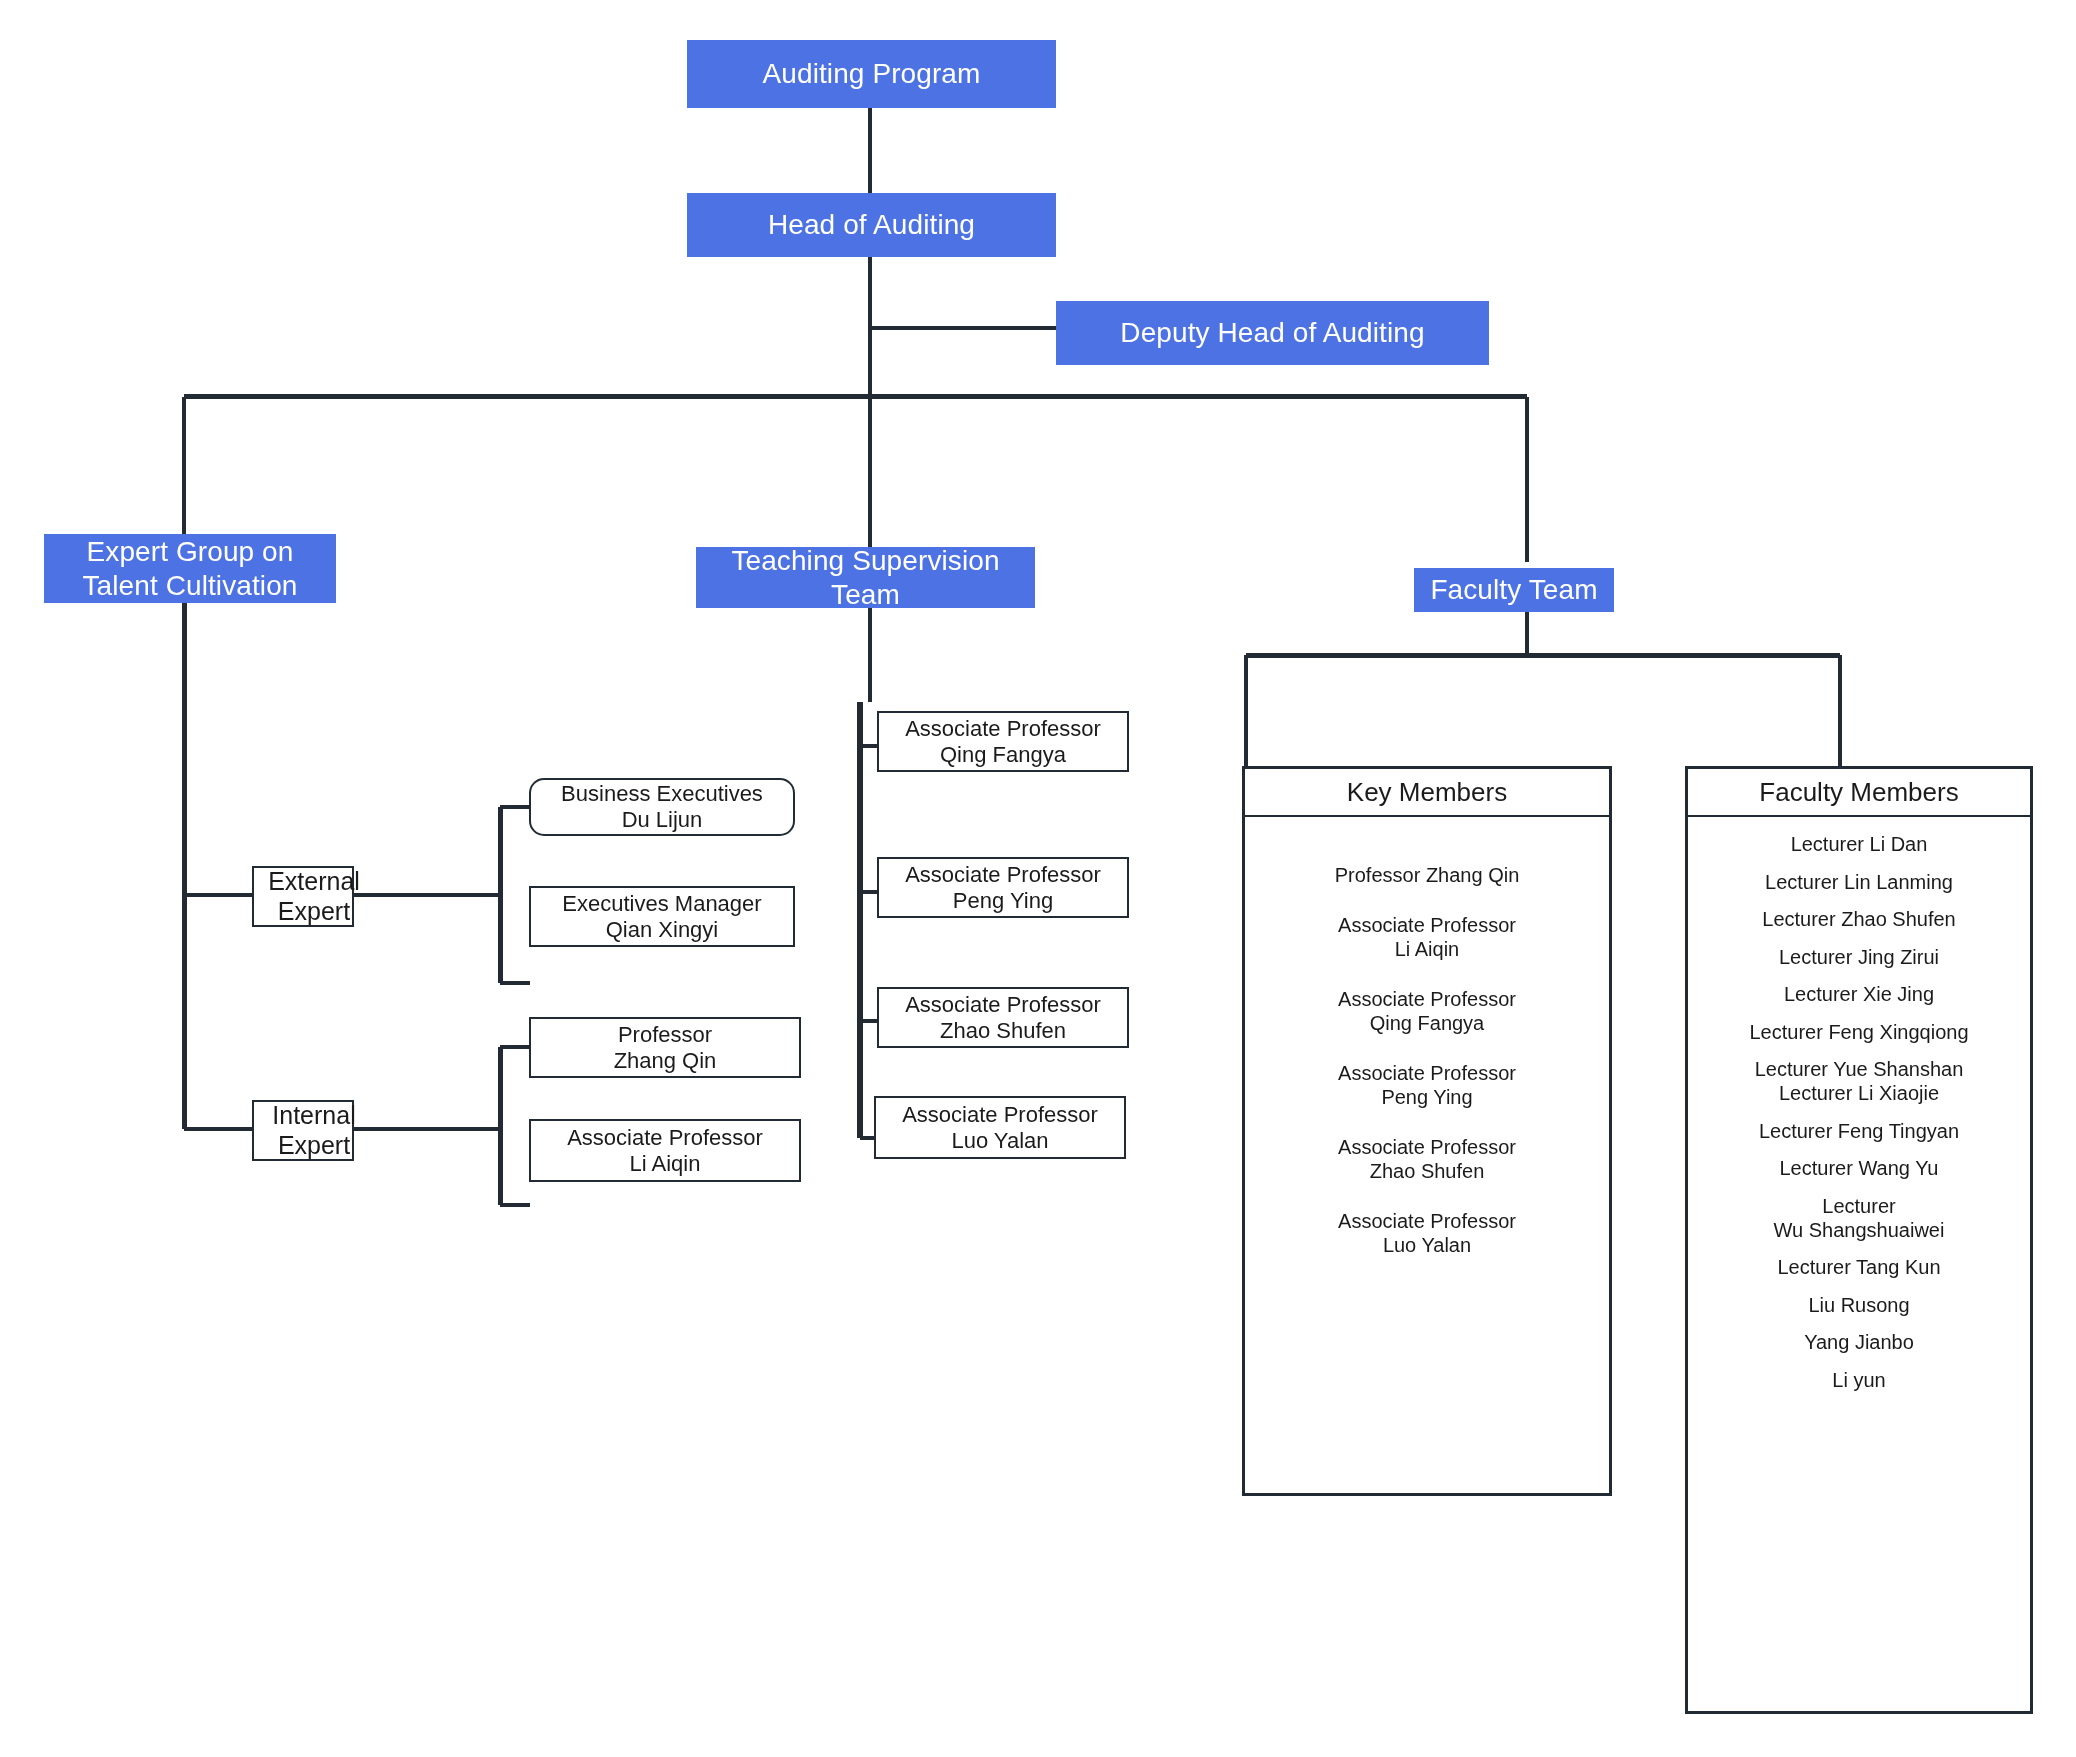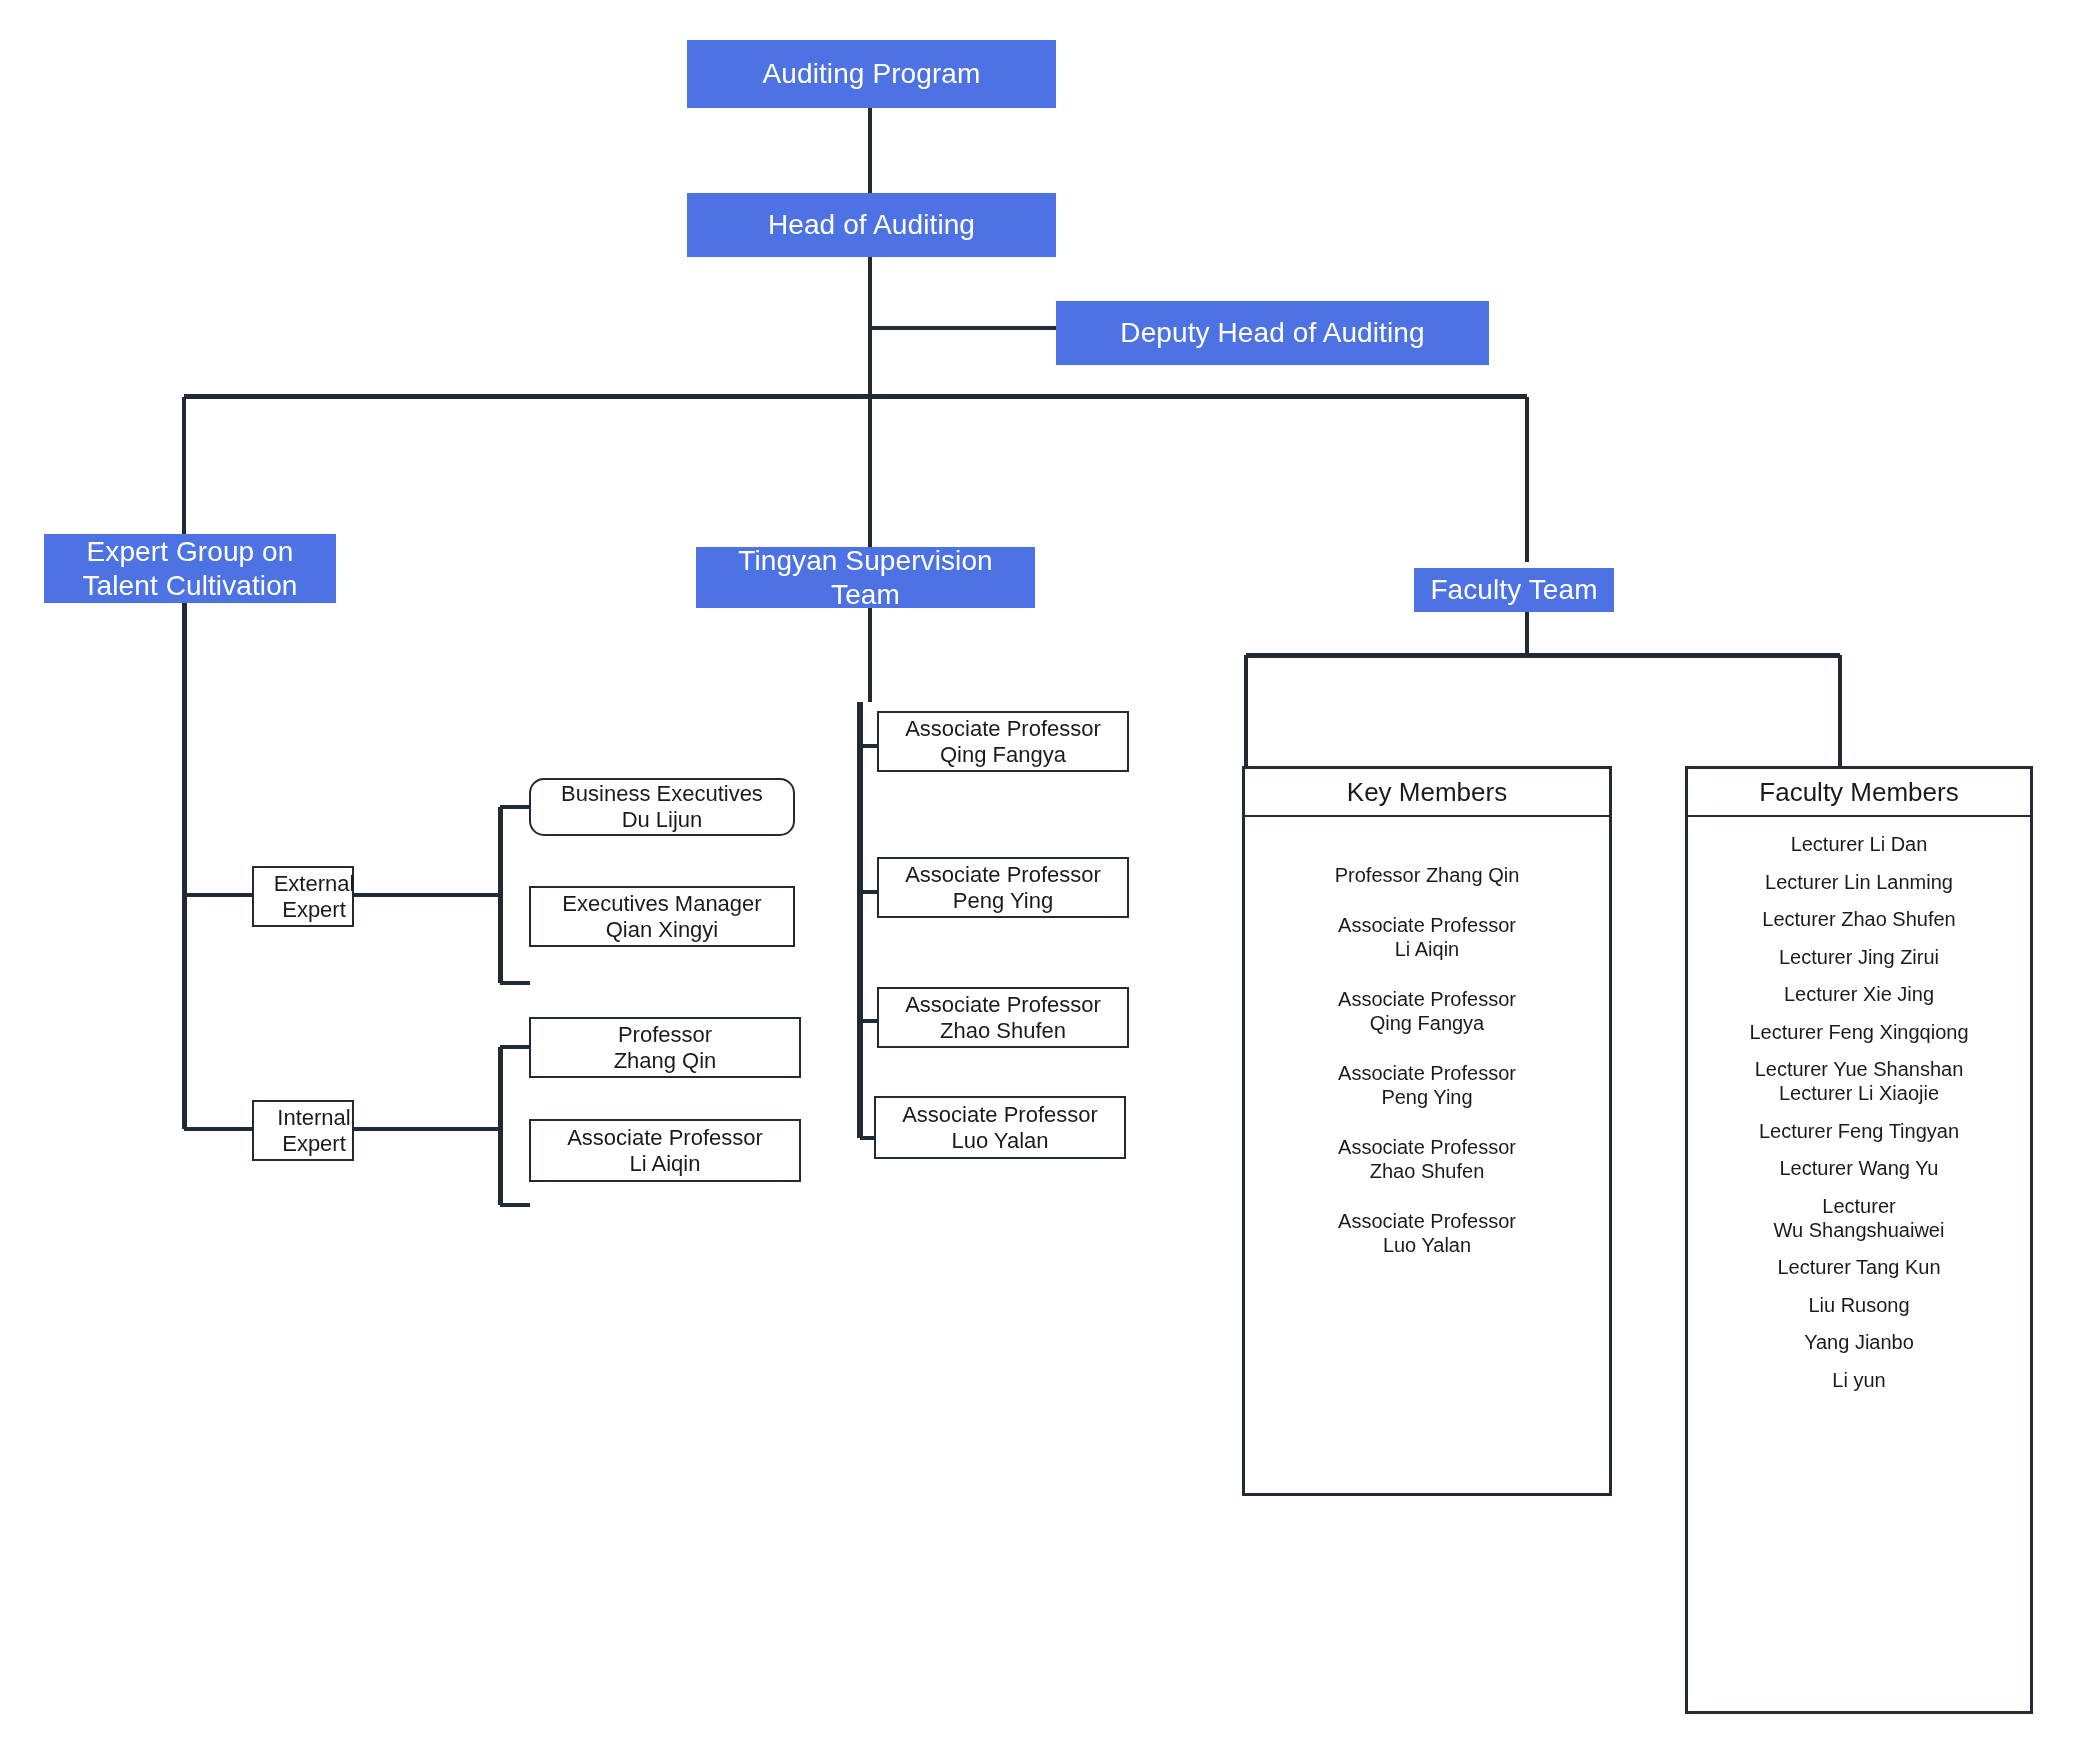--- a/index.html
+++ b/index.html
@@ -37,21 +37,21 @@
     font-size: 28px;
     letter-spacing: 0.1px;
   }
   .plain {
     background: #ffffff;
     border: 2.9px solid #222B33;
     color: #1b1b1b;
     font-size: 22px;
   }
   .plain.small {
-    font-size: 22px;
+    font-size: 25px;
     padding-left: 22px;
   }
   .panel {
     position: absolute;
     box-sizing: border-box;
     background: #ffffff;
     border: 3.5px solid #222B33;
     display: flex;
     flex-direction: column;
   }
@@ -153,21 +153,21 @@
   <div class="node blue" id="node-deputy" style="left:1056px; top:301px; width:433px; height:64px;">
     <span>Deputy Head of Auditing</span>
   </div>
 
   <div class="node blue" id="node-expert-group" style="left:44px; top:534px; width:292px; height:69px; white-space:pre-line;">
     <span>Expert Group on
 Talent Cultivation</span>
   </div>
 
   <div class="node blue" id="node-teaching-supervision" style="left:696px; top:547px; width:339px; height:61px; white-space:pre-line;">
-    <span>Tingyan Supervision
+    <span>Teaching Supervision
 Team</span>
   </div>
 
   <div class="node blue" id="node-faculty-team" style="left:1414px; top:568px; width:200px; height:44px;">
     <span>Faculty Team</span>
   </div>
 
   <div class="node plain small" id="node-external-expert" style="left:252px; top:866px; width:99px; height:61px; width:102px;">
     <span>External Expert</span>
   </div>

